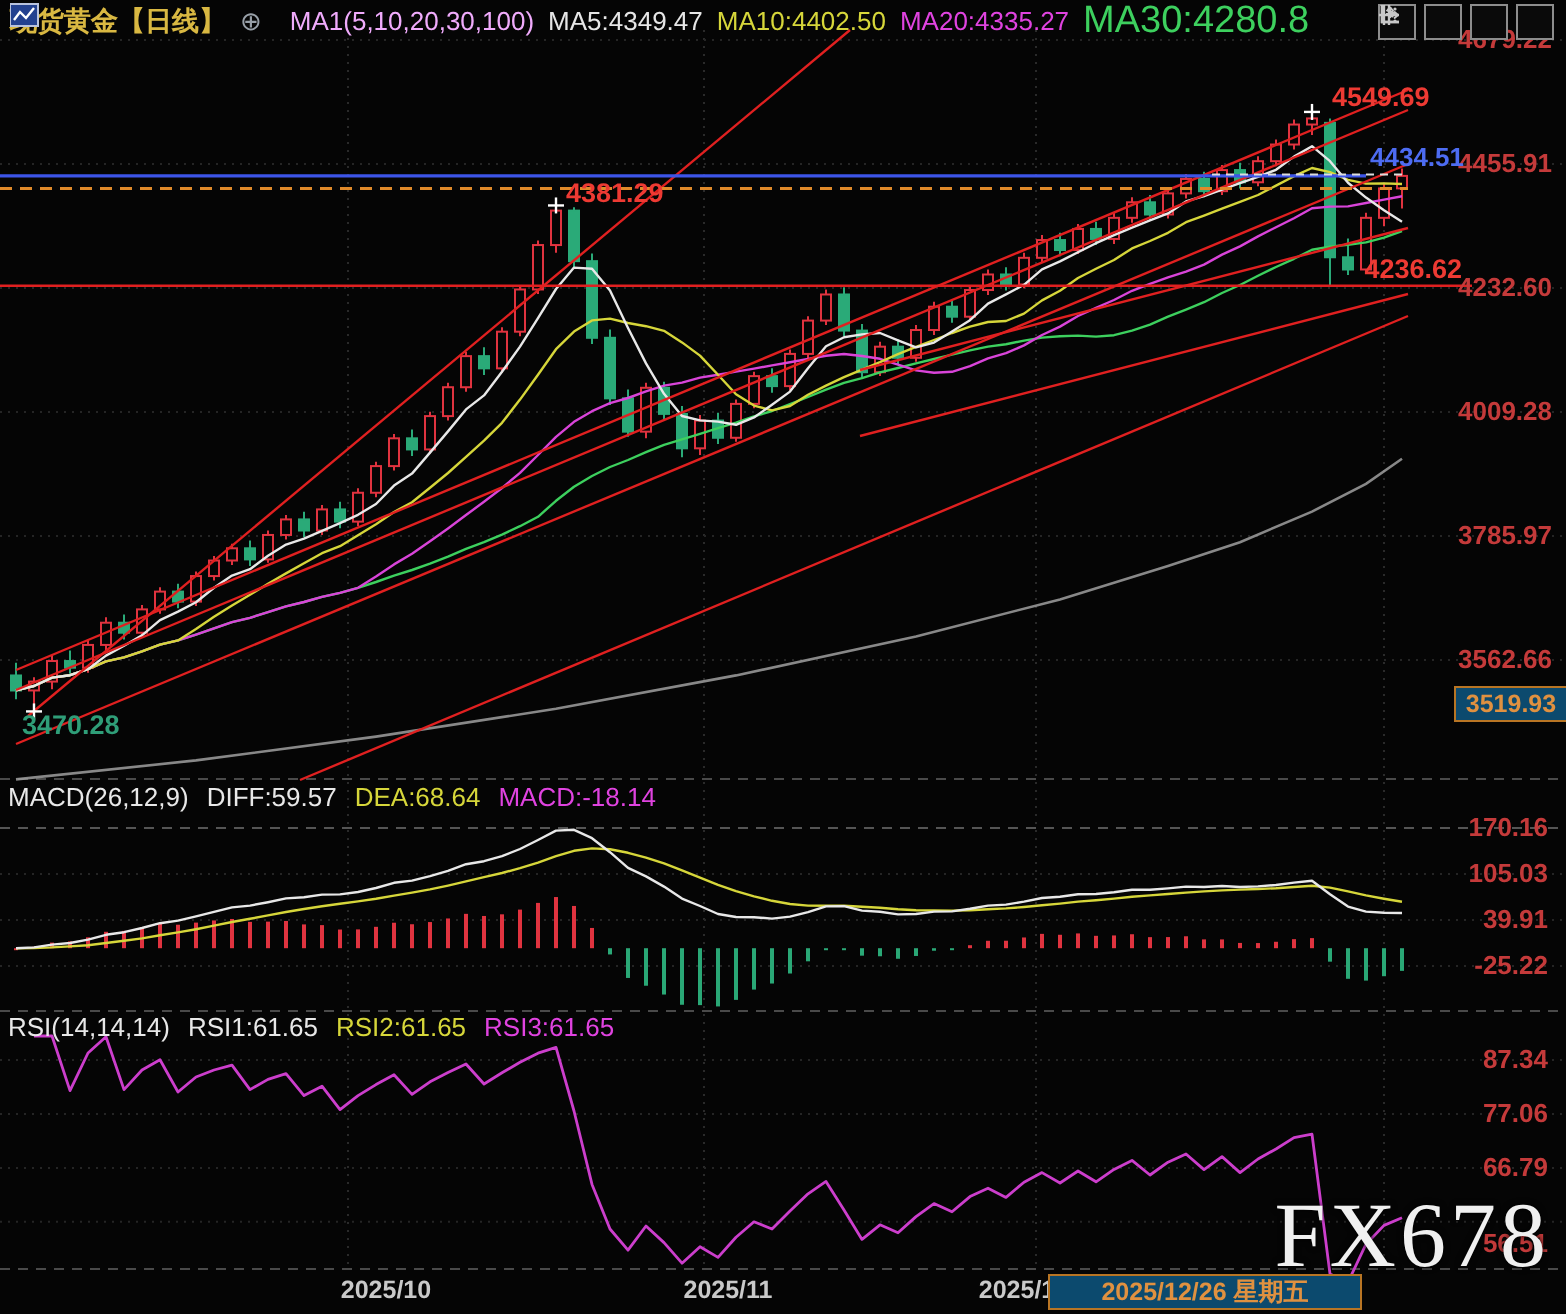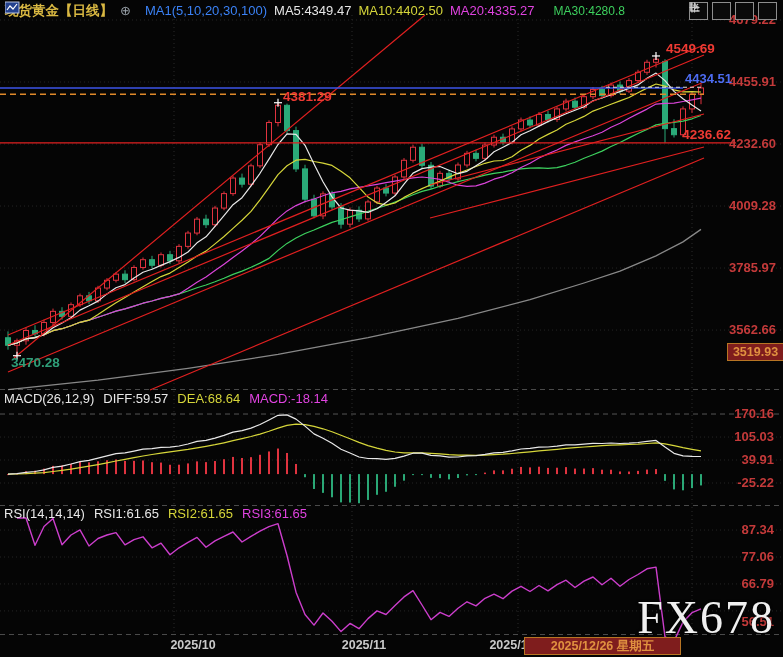--- a/index.html
+++ b/index.html
@@ -2,33 +2,33 @@
 <html><head>
 <meta charset="utf-8">
 <style>
   html,body{margin:0;padding:0;background:#000;}
   .stage{position:relative;width:783px;height:657px;background:#050505;overflow:hidden;
          font-family:"Liberation Sans","DejaVu Sans",sans-serif;}
   svg{position:absolute;left:0;top:0;}
   .titlebar{position:absolute;left:5px;top:1px;height:19px;display:flex;align-items:center;gap:7px;z-index:6;white-space:nowrap;}
   .sym{color:#d9b842;font-size:13.5px;font-weight:700;}
   .cmp{color:#98a0a8;font-size:13px;}
-  .ma-head{color:#3b82f6;font-size:13px;}
+  .ma-head{color:#f0abfc;font-size:13px;}
   .ma5{color:#e6e6e6;font-size:13px;}
   .ma10{color:#d6d63a;font-size:13px;}
   .ma20{color:#e043e0;font-size:13px;}
-  .ma30{color:#3dd05e;font-size:12px;margin-left:12px;}
+  .ma30{color:#3dd05e;font-size:19px;}
   .toolbar{position:absolute;right:6px;top:2px;display:flex;gap:4px;z-index:7;}
   .tbtn{width:17px;height:16px;border:1px solid #8d8d8d;background:#0a0a0a;display:flex;align-items:center;justify-content:center;cursor:pointer;}
   .lbl{position:absolute;font-size:13px;font-weight:700;white-space:nowrap;z-index:4;}
   .ax{width:66px;text-align:right;color:#c43a3a;}
   .ann{color:#ee3a33;font-size:13.5px;}
   .blue{color:#4d6cf2;width:64px;text-align:right;}
   .grn{color:#2f9e78;}
-  .box-orange{position:absolute;border:1px solid #b87524;color:#e09140;background:#7f1d1d;
+  .box-orange{position:absolute;border:1px solid #b87524;color:#e09140;background:#0c4a6e;
       font-size:12.5px;font-weight:700;text-align:center;z-index:5;white-space:nowrap;}
   .mon{color:#c9c9c9;width:84px;text-align:center;font-size:12.5px;}
   .phead{position:absolute;left:4px;display:flex;gap:9px;z-index:6;font-size:13px;white-space:nowrap;justify-content:flex-end;}
   .wh{color:#e8e8e8;} .ye{color:#d6d63a;} .mg{color:#e043e0;}
   .watermark{position:absolute;right:8px;bottom:13px;font-size:46px;color:#f0f0f0;
       letter-spacing:2px;z-index:8;text-shadow:0 0 3px #000;font-family:Liberation Serif, serif;}
 </style>
 </head>
 <body>
 

